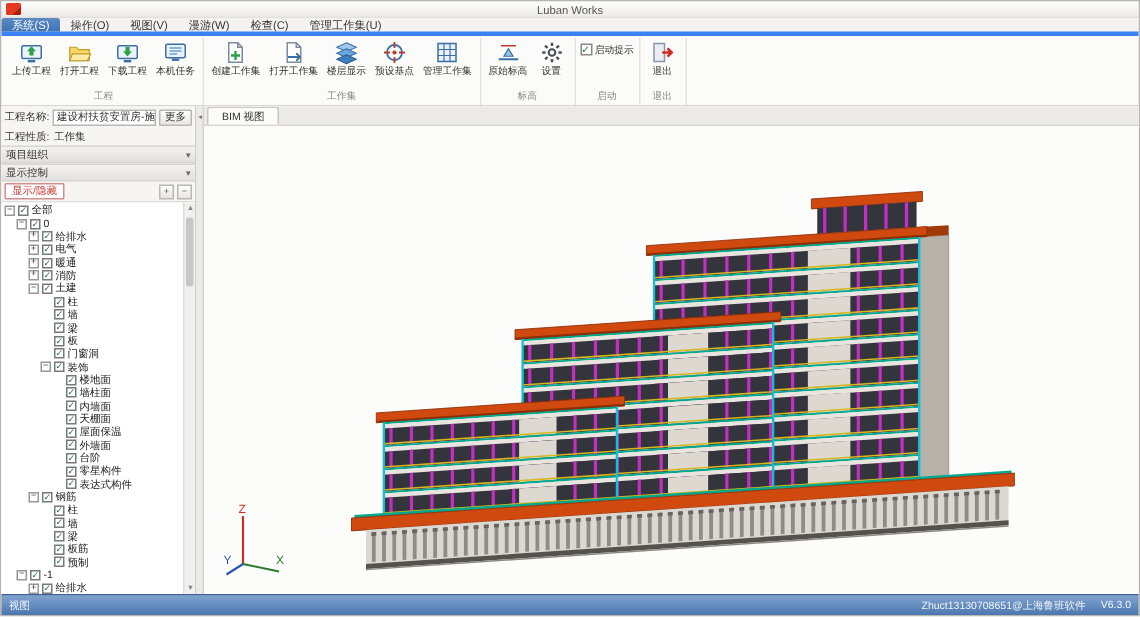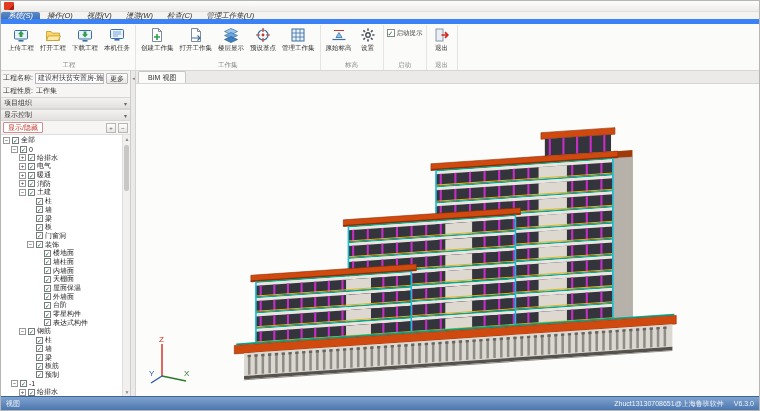--- a/index.html
+++ b/index.html
@@ -6,21 +6,21 @@
   html,body { width:760px; height:411px; overflow:hidden; }
   body { font-family:"Liberation Sans","DejaVu Sans",sans-serif; background:#fff; color:#333; }
   .app { width:760px; height:411px; display:flex; flex-direction:column; background:#f4f3f1; border:1px solid #b8b6b4; }
 
   
   .titlebar { height:11px; flex:0 0 11px; background:linear-gradient(#fdfdfd,#edecea); display:flex; align-items:center; position:relative; border-bottom:1px solid #e2e0de; }
   .logo { width:10px; height:8px; margin-left:3px; background:linear-gradient(135deg,#e23b22 70%,#b01f0c 70%); border-radius:1px; }
   .win-title { position:absolute; left:0; right:0; text-align:center; font-size:7.5px; color:#555; }
 
   
-  .menubar { height:12px; flex:0 0 12px; background:#f4f3f1; border-bottom:5px solid #3b82f6; display:flex; align-items:stretch; font-size:7.5px;font-style:italic; }
+  .menubar { height:12px; flex:0 0 12px; background:#f4f3f1; border-bottom:3px solid #3b82f6; display:flex; align-items:stretch; font-size:7.5px; }
   .menu-item { padding:0 7px; display:flex; align-items:center; color:#333; cursor:default; }
   .menu-item.active { background:linear-gradient(#5d8ac4,#3f72b8); color:#fff; border-radius:2px 2px 0 0; }
 
   
   .ribbon { height:47px; flex:0 0 47px; background:#fbfbfa; border-bottom:1px solid #d8d6d4; display:flex; padding:1px 2px 0 2px; }
   .rgroup { display:flex; flex-direction:column; border-right:1px solid #e6e4e2; padding:0 3px; }
   .rbuttons { flex:1; display:flex; align-items:flex-start; gap:2px; }
   .rbtn { display:flex; flex-direction:column; align-items:center; padding:2px 2px 0; min-width:24px; border-radius:2px; cursor:default; }
   .ric { width:16px; height:16px; margin-bottom:1px; }
   .ric svg { width:16px; height:16px; display:block; }
@@ -76,20 +76,21 @@
   .statusbar { height:14px; flex:0 0 14px; background:linear-gradient(#7fa3cf,#4c77af); border-top:1px solid #3c639a; display:flex; align-items:center; padding:0 5px; font-size:7px; color:#f0f4fa; gap:10px; }
   .status-spacer { flex:1; }
 </style>
 </head>
 <body>
 
 <div class="app">
 
   <div class="titlebar">
     <div class="logo"></div>
+    <div class="win-title">Luban Works</div>
   </div>
 
   <div class="menubar">
       <div class="menu-item active">系统(S)</div>
       <div class="menu-item">操作(O)</div>
       <div class="menu-item">视图(V)</div>
       <div class="menu-item">漫游(W)</div>
       <div class="menu-item">检查(C)</div>
       <div class="menu-item">管理工作集(U)</div>
     </div>

